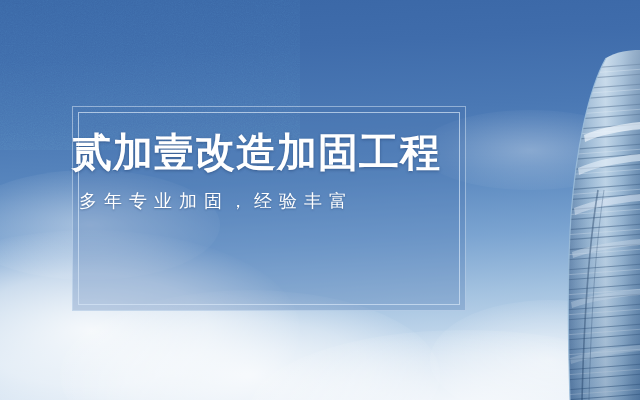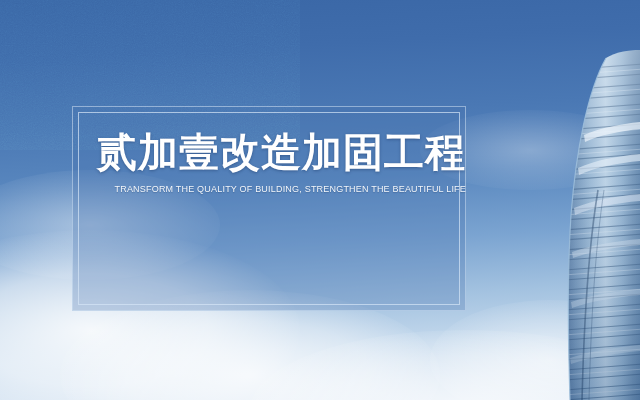--- a/index.html
+++ b/index.html
@@ -126,21 +126,21 @@
     bottom: 6px;
     border: 1px solid rgba(214, 230, 246, 0.70);
     pointer-events: none;
   }
 
   .panel-content {
     position: absolute;
     inset: 0;
     display: flex;
     flex-direction: column;
-    align-items: flex-end;
+    align-items: flex-start;
     justify-content: flex-start;
     padding-top: 24px;
     box-sizing: border-box;
   }
 
   .title-main {
     font-size: 40px;
     font-weight: 700;
     color: #ffffff;
     letter-spacing: 1px;
@@ -308,23 +308,23 @@
 
     <path d="M 66 18 C 48 50, 36 110, 31 175 C 27 235, 28 300, 30 360" stroke="#9fc0dc" stroke-width="1.2" fill="none" opacity="0.85"></path>
   </svg>
 
   <div class="panel">
     <div class="panel-inner-border"></div>
     <div class="panel-content">
 
       <div class="title-main">贰加壹改造加固工程</div>
 
-
-
-      <div class="title-en">TRANSFORM THE QUALITY OF BUILDING, STRENGTHEN THE BEAUTIFUL LIFE</div>
+      <div class="title-sub">多年专业加固，经验丰富</div>
+
+
 
     </div>
   </div>
 
   <svg class="grain">
     <filter id="noiseFilter">
       <feTurbulence type="fractalNoise" baseFrequency="0.9" numOctaves="3" stitchTiles="stitch"></feTurbulence>
       <feColorMatrix type="saturate" values="0"></feColorMatrix>
     </filter>
     <rect width="100%" height="100%" filter="url(#noiseFilter)"></rect>

